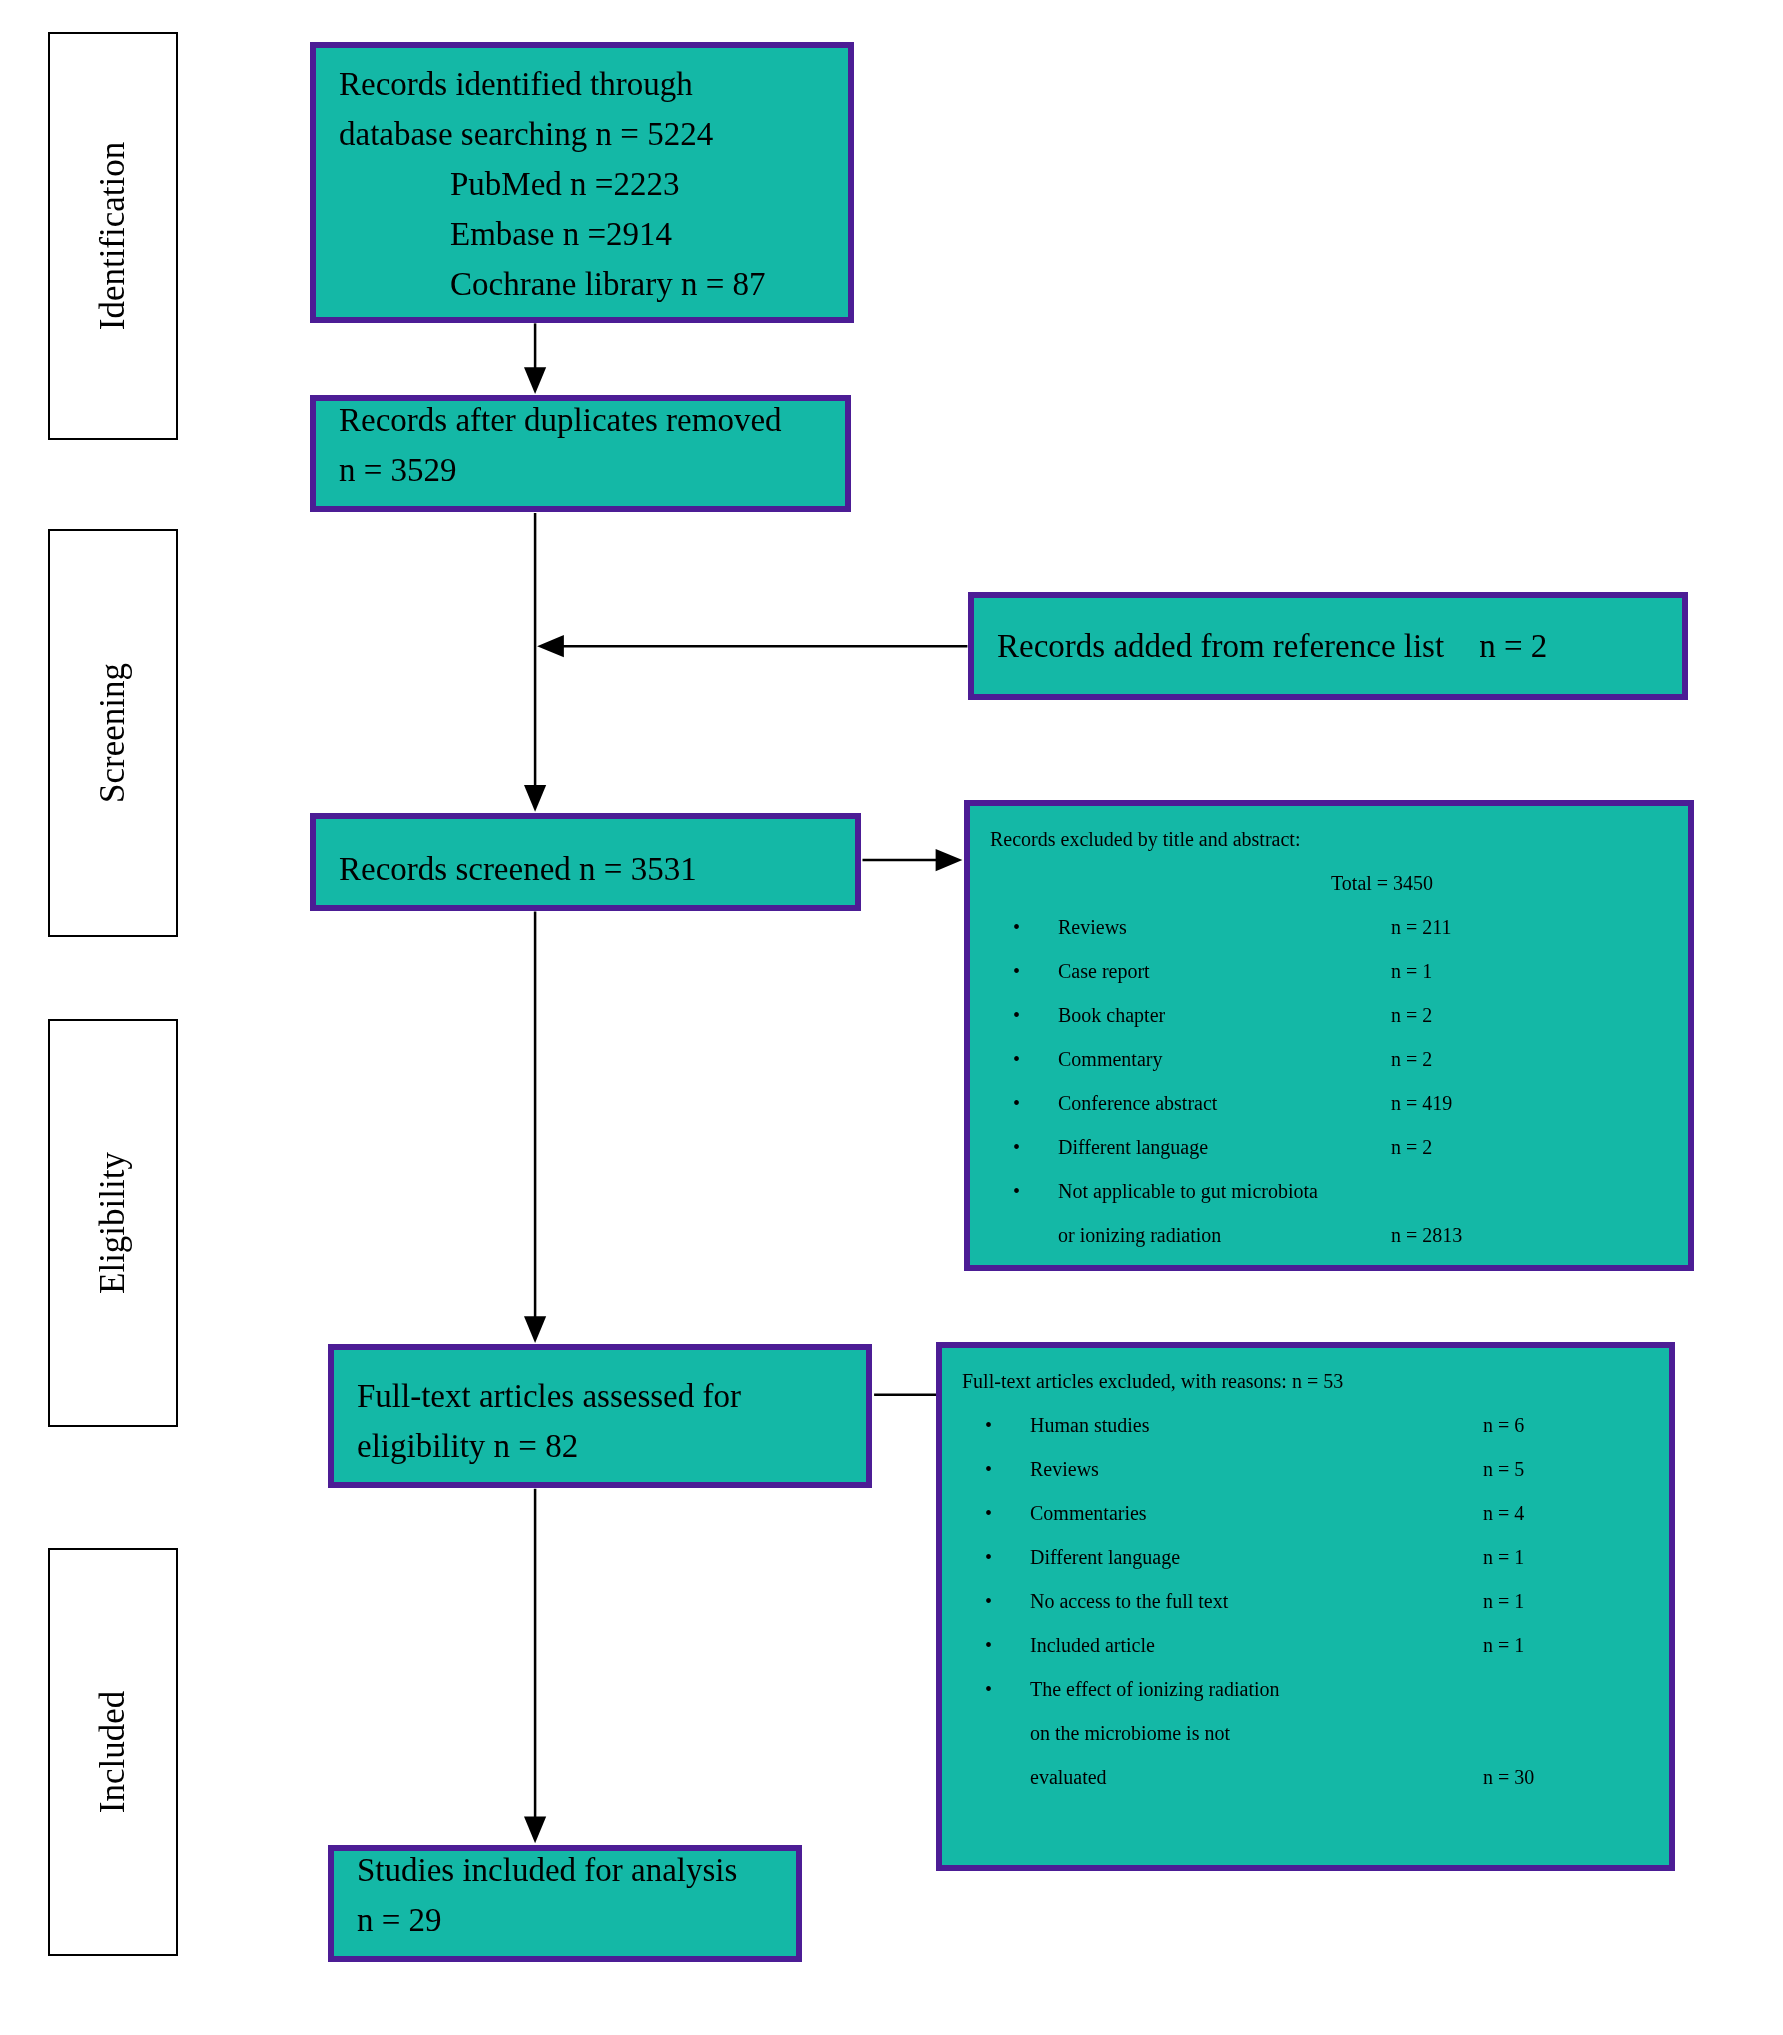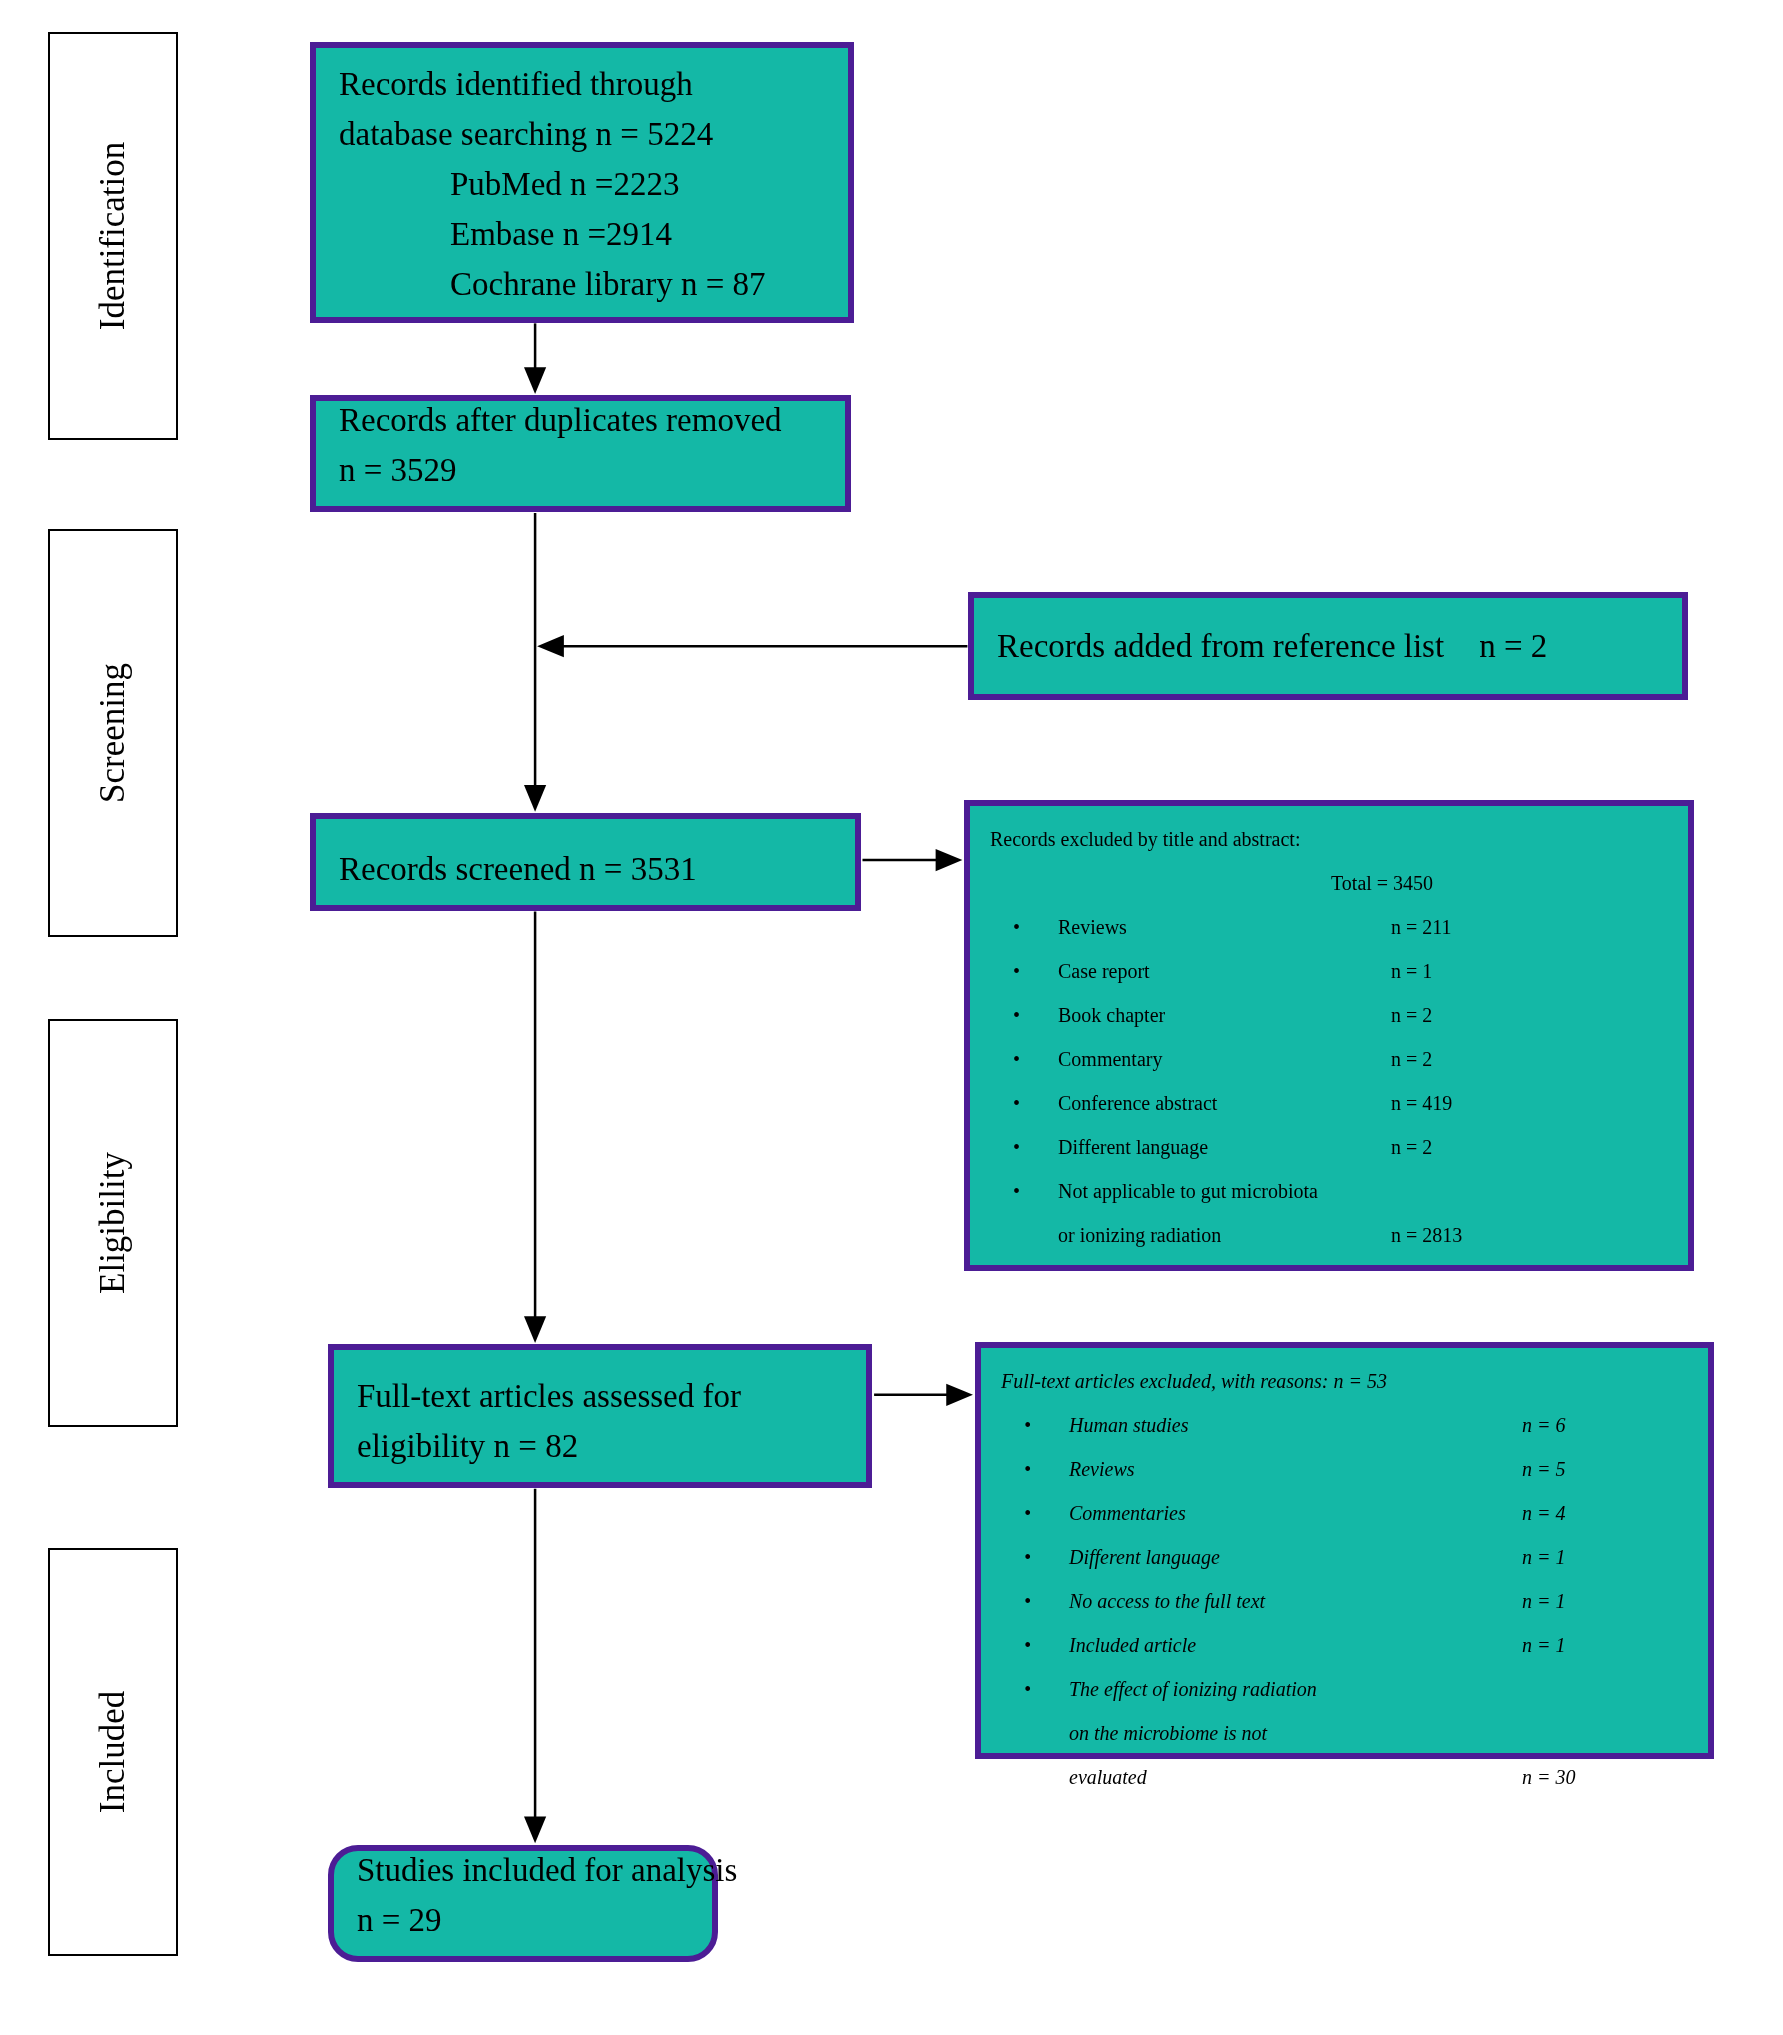--- a/index.html
+++ b/index.html
@@ -199,21 +199,21 @@
           </div>
         </div>
       </div>
   </div>
 
   <div class="box main center" style="left:328px; top:1344px; width:544px; height:144px;">
     <div class="line">Full-text articles assessed for</div>
     <div class="line">eligibility n = 82</div>
   </div>
 
-  <div class="box excl excl2" style="left:975px; top:1342px; width:739px; height:417px;font-style:italic;">
+  <div class="box excl excl2" style="left:936px; top:1342px; width:739px; height:529px;">
     <div class="line">Full-text articles excluded, with reasons: n = 53</div>
     <div id="excl2-list" class="bullet-list">
         <div class="bullet-item">
           <span class="bullet">•</span>
           <div class="bullet-body">
             <div class="bline"><span>Human studies</span><span class="nval">n = 6</span></div>
           </div>
         </div>
         <div class="bullet-item">
           <span class="bullet">•</span>
@@ -249,19 +249,19 @@
           <span class="bullet">•</span>
           <div class="bullet-body">
             <div class="bline"><span>The effect of ionizing radiation</span></div>
             <div class="bline"><span>on the microbiome is not</span></div>
             <div class="bline"><span>evaluated</span><span class="nval">n = 30</span></div>
           </div>
         </div>
       </div>
   </div>
 
-  <div class="box main center" style="left:328px; top:1845px; width:390px; height:117px;border-radius:30px;">
+  <div class="box main center" style="left:328px; top:1845px; width:474px; height:117px;">
     <div class="line">Studies included for analysis</div>
     <div class="line">n = 29</div>
   </div>
 
 </div>
 
 
 </body></html>

